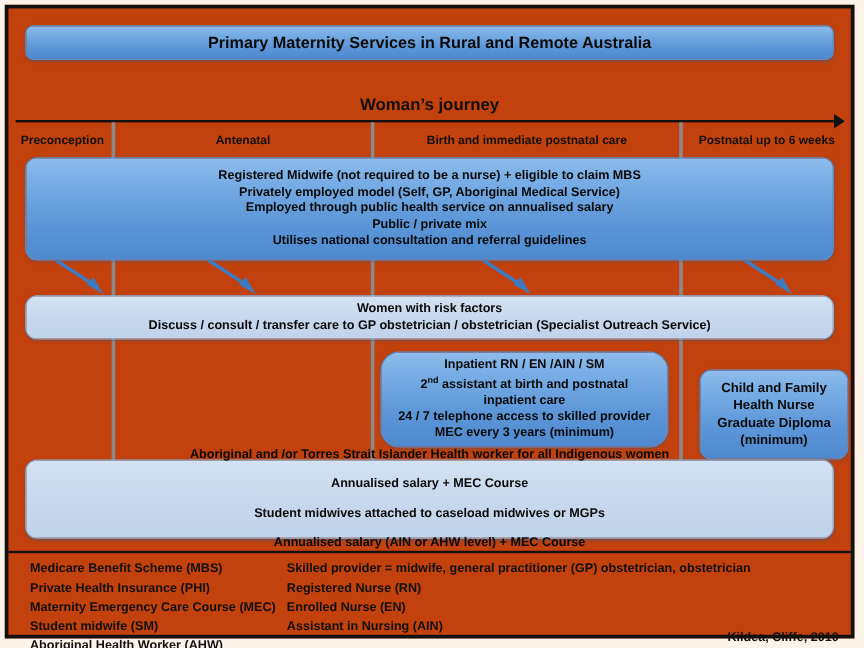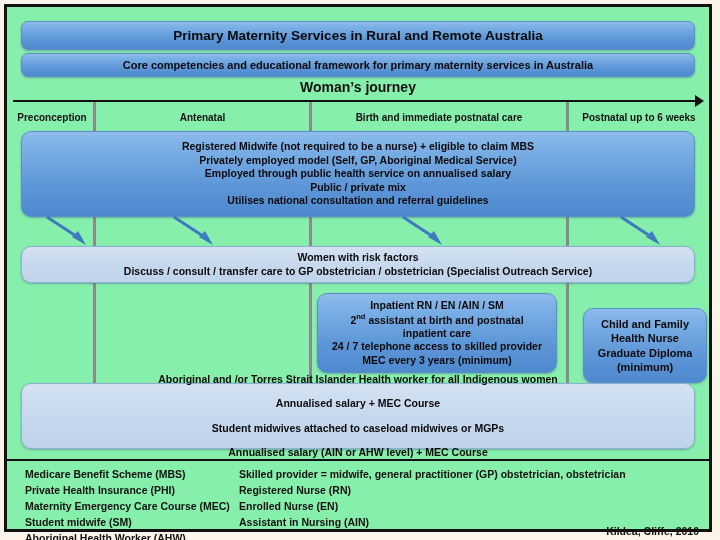--- a/index.html
+++ b/index.html
@@ -6,21 +6,21 @@
   body{
     width:720px;height:540px;
     background:#FDF4E9;
     font-family:"Liberation Sans", sans-serif;
     overflow:hidden;
   }
   #frame{
     position:absolute;left:4px;top:4px;
     width:708px;height:528px;
     border:3px solid #111;
-    background:#86efac;
+    background:#c2410c;
     box-sizing:border-box;
   }
   .inner{position:absolute;left:0;top:0;width:702px;height:522px;}
 
   
   .gbox{
     position:absolute;
     box-sizing:border-box;
     border:1px solid #5B8FC9;
     border-radius:10px;
@@ -67,21 +67,21 @@
   }
 
   
   .arrow{position:absolute;}
   .arrow svg{display:block;overflow:visible;}
 
   
   #midwife-box{left:14px;top:124px;width:674px;height:86px;font-size:10.5px;}
   #risk-box{left:14px;top:239px;width:674px;height:37px;font-size:10.5px;}
   #risk-box .ln:first-child{margin-bottom:1px;}
-  #inpatient-box{left:310px;top:286px;width:240px;height:80px;font-size:10.5px;}
+  #inpatient-box{left:310px;top:286px;width:240px;height:80px;font-size:10.5px;border-radius:16px;}
   #cfhn-box{left:576px;top:288px;width:127px;height:75px;font-size:11px;margin-top:13px;}
   #cfhn-box{left:576px;width:124px;}
   #ahw-box{left:14px;top:376px;width:674px;height:66px;font-size:10.5px;gap:11px;}
 
   sup{font-size:.72em;vertical-align:super;}
 
   
   #legend-sep{position:absolute;left:0;top:452px;width:702px;height:2px;background:#111;}
   #legend{
     position:absolute;left:0;top:456px;width:702px;height:66px;
@@ -97,23 +97,20 @@
   }
 </style>
 </head>
 <body>
 
 <div id="frame">
   <div class="inner">
 
     <div class="gbox" id="title-bar">
       <span class="ln">Primary Maternity Services in Rural and Remote Australia</span>
-    </div>
-    <div class="gbox" id="subtitle-bar">
-      <span class="ln">Core competencies and educational framework for primary maternity services in Australia</span>
     </div>
 
     <div id="journey-label">Woman’s journey</div>
     <div id="journey-axis"></div>
     <div id="journey-arrowhead"></div>
 
     <div class="divider" style="left:86px;top:95px;height:311px;"></div>
     <div class="divider" style="left:302px;top:95px;height:311px;"></div>
     <div class="divider" style="left:559px;top:95px;height:311px;"></div>
 

